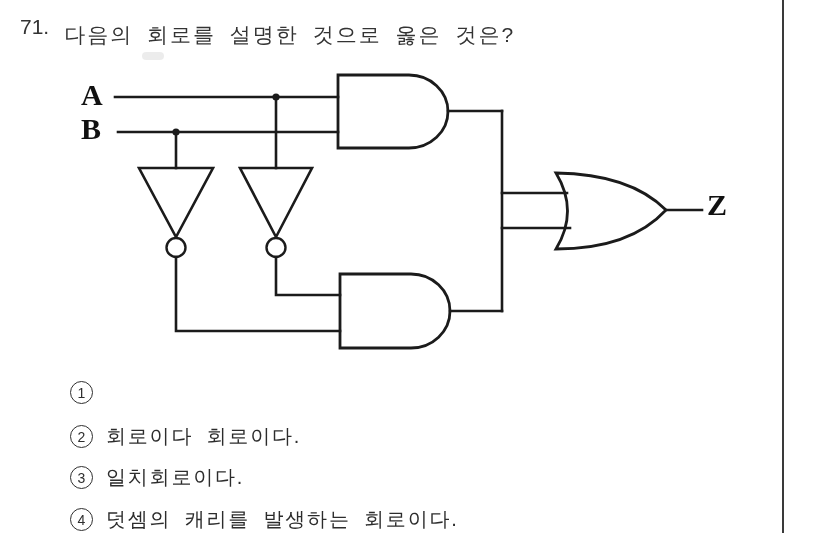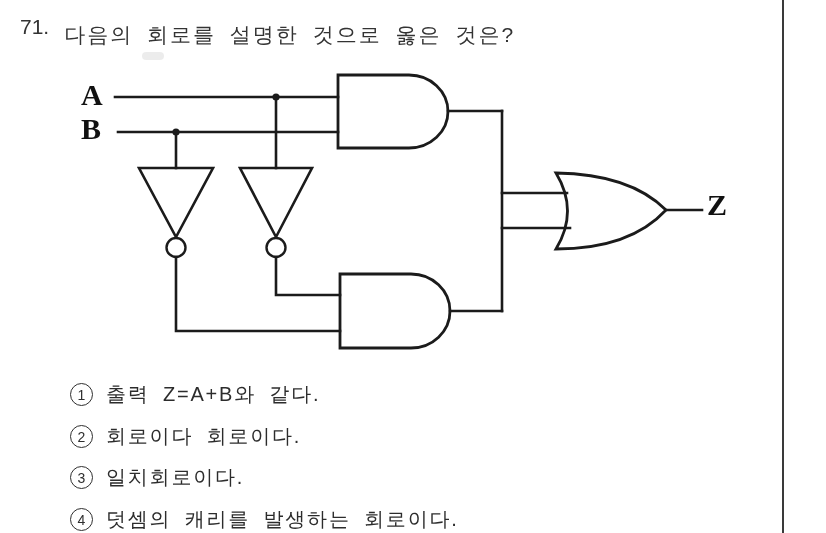--- a/index.html
+++ b/index.html
@@ -160,21 +160,20 @@
   </svg>
 
   <span class="gate-label" id="label-a">A</span>
   <span class="gate-label" id="label-b">B</span>
   <span class="gate-label" id="label-z">Z</span>
 
   <div class="page-border-right"></div>
 
   <div class="option" id="option-1">
     <span class="option-marker">1</span>
-    <span class="option-text">출력 Z=A+B와 같다.</span>
   </div>
   <div class="option" id="option-2">
     <span class="option-marker">2</span>
     <span class="option-text">회로이다 회로이다.</span>
   </div>
   <div class="option" id="option-3">
     <span class="option-marker">3</span>
     <span class="option-text">일치회로이다.</span>
   </div>
   <div class="option" id="option-4">

